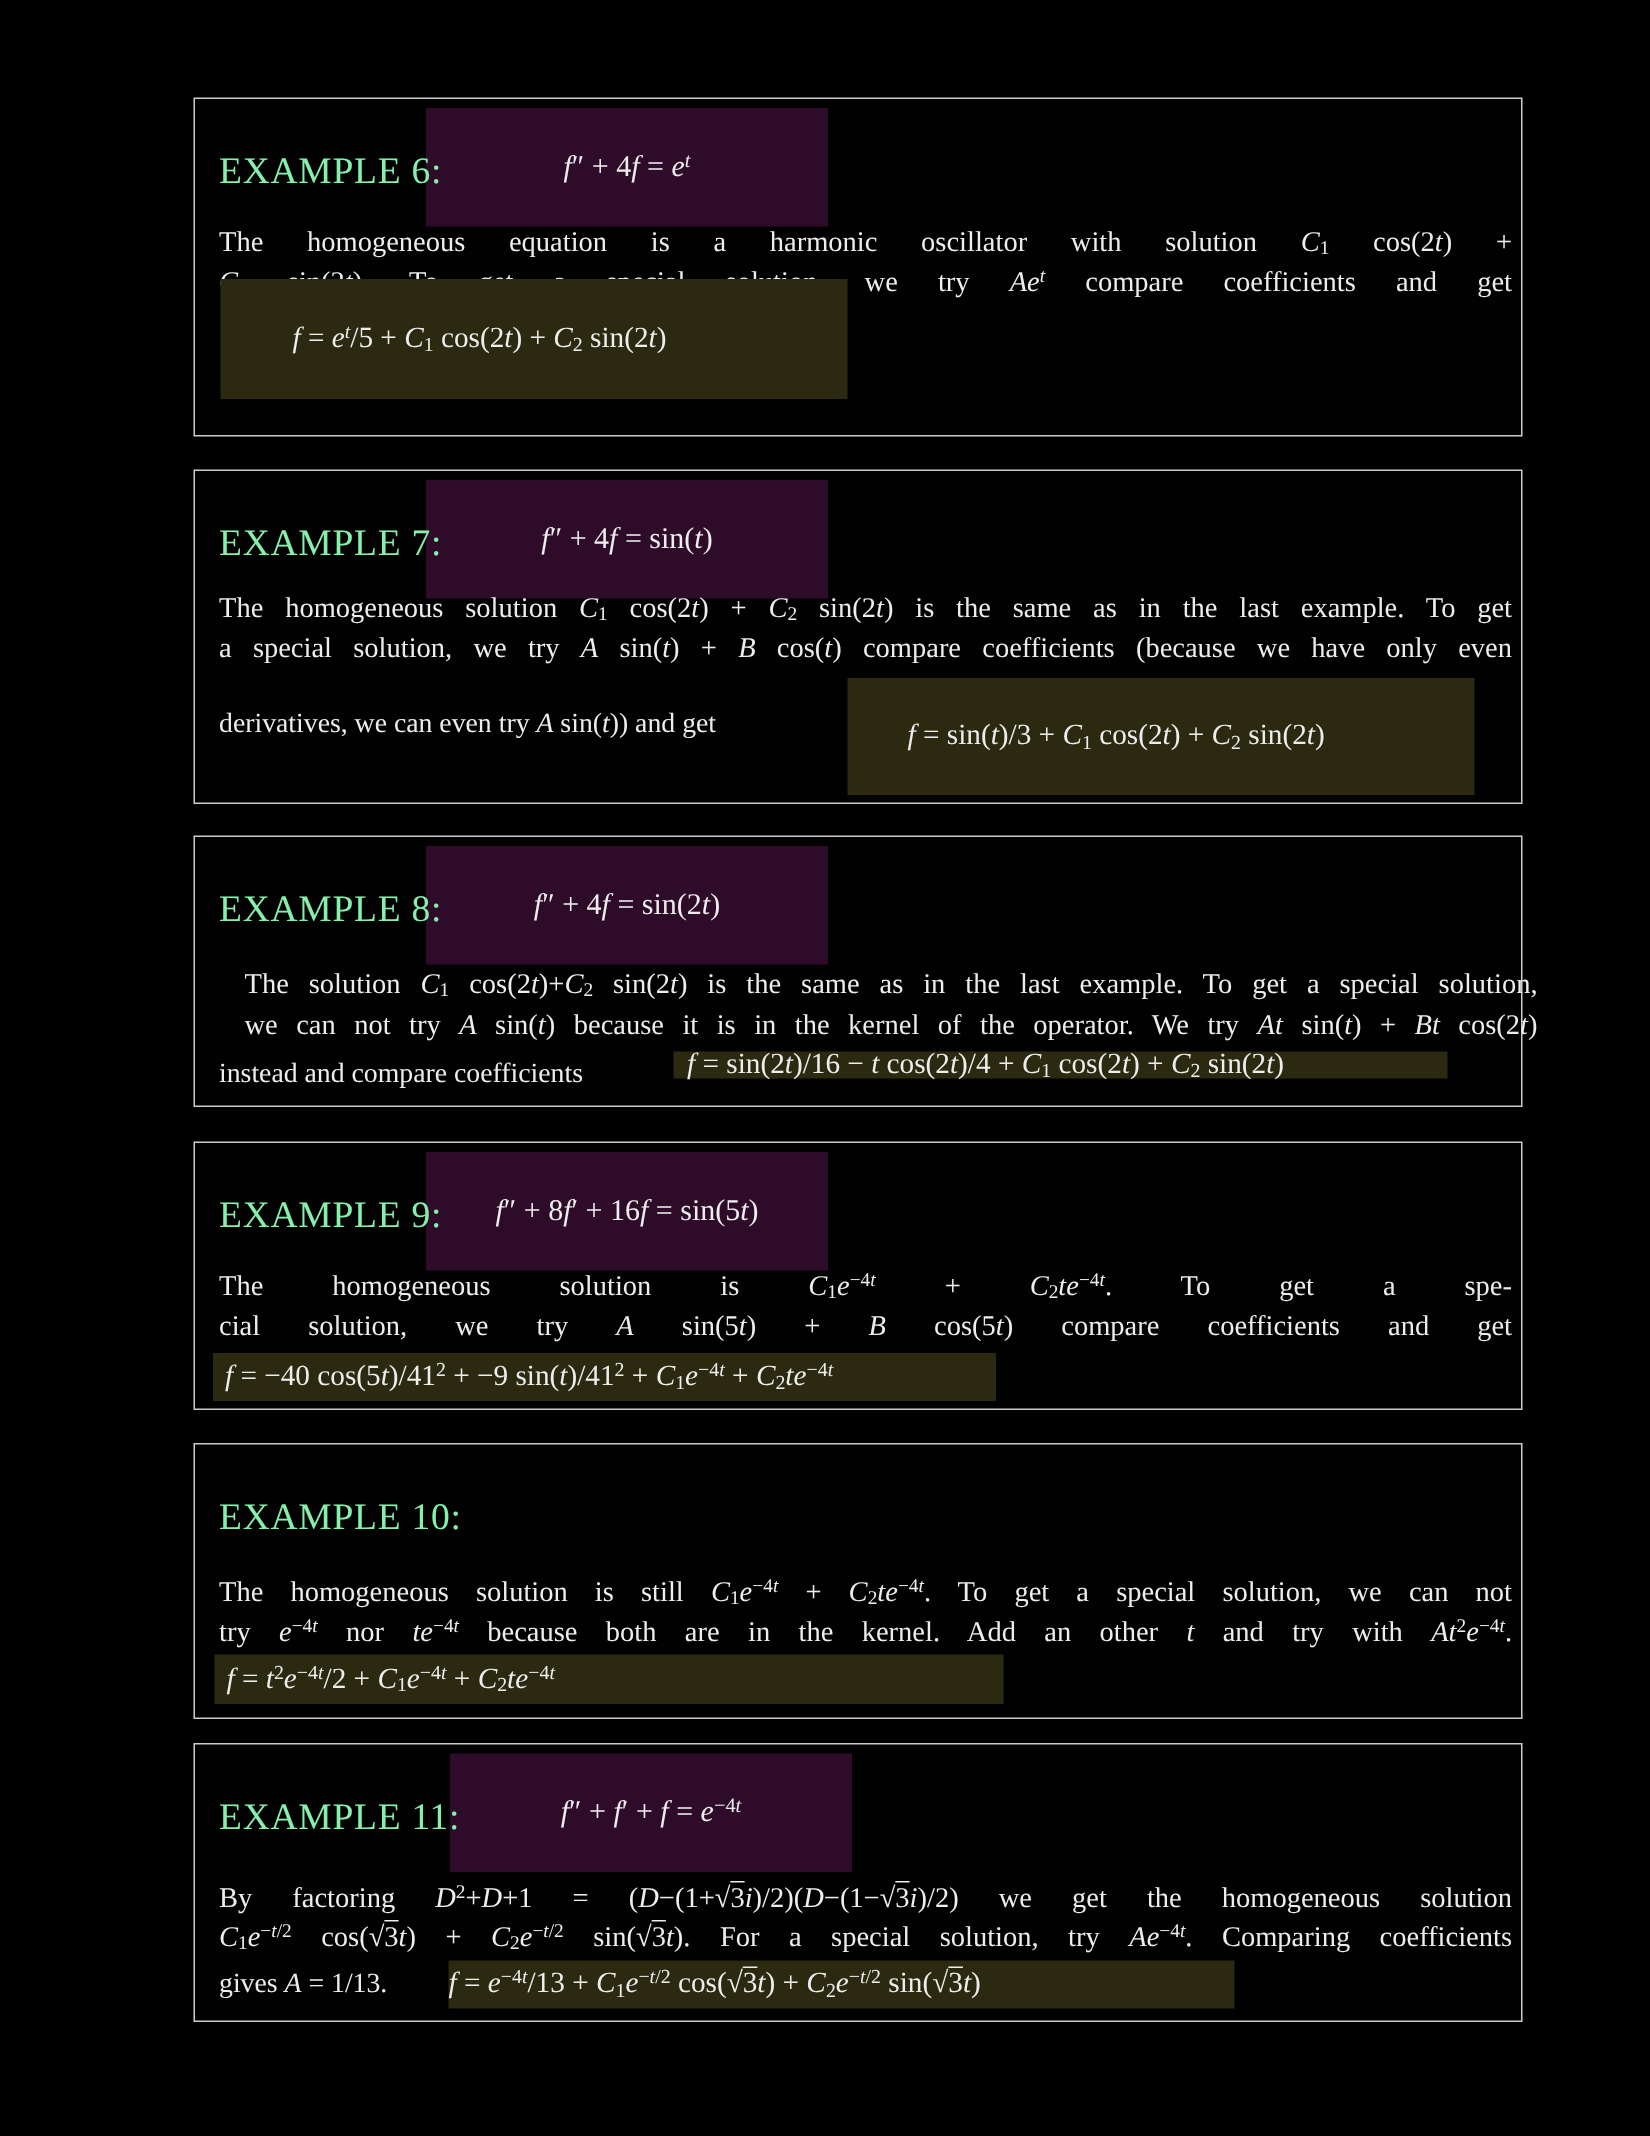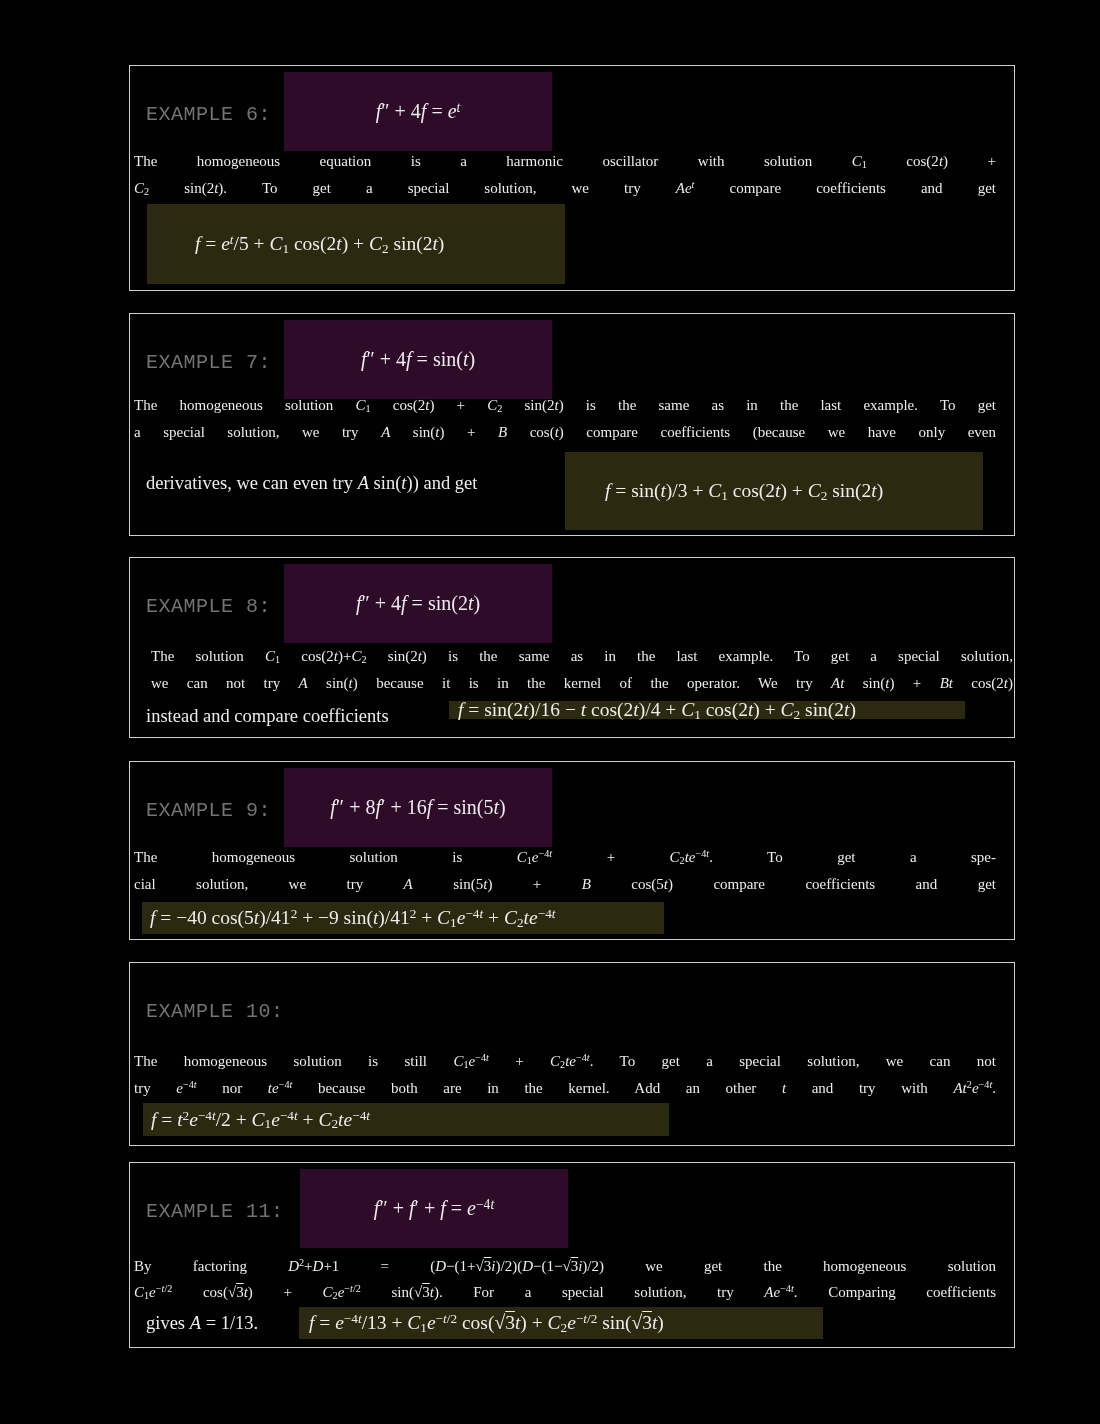--- a/index.html
+++ b/index.html
@@ -12,39 +12,39 @@
   .b2{top:313px;height:223px;}
   .b3{top:557px;height:181px;}
   .b4{top:761px;height:179px;}
   .b5{top:962px;height:184px;}
   .b6{top:1162px;height:186px;}
   .eqhl{position:absolute;left:154px;top:6px;width:268px;height:79px;background:var(--purple);
         display:flex;align-items:center;justify-content:center;}
   .b5 .eqhl{left:160px;}
   .b6 .eqhl{left:170px;}
   .extitle{position:absolute;left:16px;top:38px;margin:0;font-weight:normal;
-           font-size:20px;line-height:22px;letter-spacing:.5px;color:#737373;font-family:Liberation Mono, monospace;}
+           font-size:25px;line-height:22px;letter-spacing:.5px;color:#86efac;}
   .eqtext{font-size:20px;}
   .math{white-space:nowrap;}
-  .para{position:absolute;left:4px;width:862px;font-size:15px;}
+  .para{position:absolute;left:16px;width:862px;font-size:19px;}
   .jline{text-align:justify;text-align-last:justify;line-height:27px;height:27px;overflow:hidden;}
   .b6 .jline{line-height:26px;height:26px;}
   .p1{top:82px;} .p2{top:78px;} .p3{top:85px;margin-left:17px;} .p4{top:82px;} .p5{top:85px;} .p6{top:90px;}
   .aside{position:absolute;left:16px;font-size:18.5px;line-height:27px;}
   .a2{top:156px;}
   .a3{top:143px;line-height:30px;}
   .a6{top:144px;line-height:32px;}
   .reshl{position:absolute;background:var(--olive);display:flex;align-items:center;box-sizing:border-box;}
   .reshl .math{font-size:19.5px;line-height:1;}
-  .r1{left:17px;top:138px;width:418px;height:80px;padding-left:48px;}
+  .r1{left:17px;top:120px;width:418px;height:80px;padding-left:48px;}
   .r2{left:435px;top:138px;width:418px;height:78px;padding-left:40px;}
   .r3{left:319px;top:143px;width:516px;height:18px;padding-left:9px;}
   .r4{left:12px;top:140px;width:522px;height:32px;padding-left:8px;}
   .r5{left:13px;top:140px;width:526px;height:33px;padding-left:8px;}
-  .r6{left:169px;top:144px;width:524px;height:32px;padding-left:10px;}
+  .r6{left:169px;top:144px;width:524px;height:32px;}
   .it{font-style:italic;}
   .rad{text-decoration:overline;}
   sup{font-size:.68em;position:relative;top:-.45em;vertical-align:baseline;line-height:0;}
   sub{font-size:.68em;position:relative;top:.18em;vertical-align:baseline;line-height:0;}
 </style>
 </head>
 <body>
 
 <div class="page" style="--purple: #2e0c29; --olive: #2b2a10; --border: #cdcdcd; color: rgb(237, 237, 237);">
 

